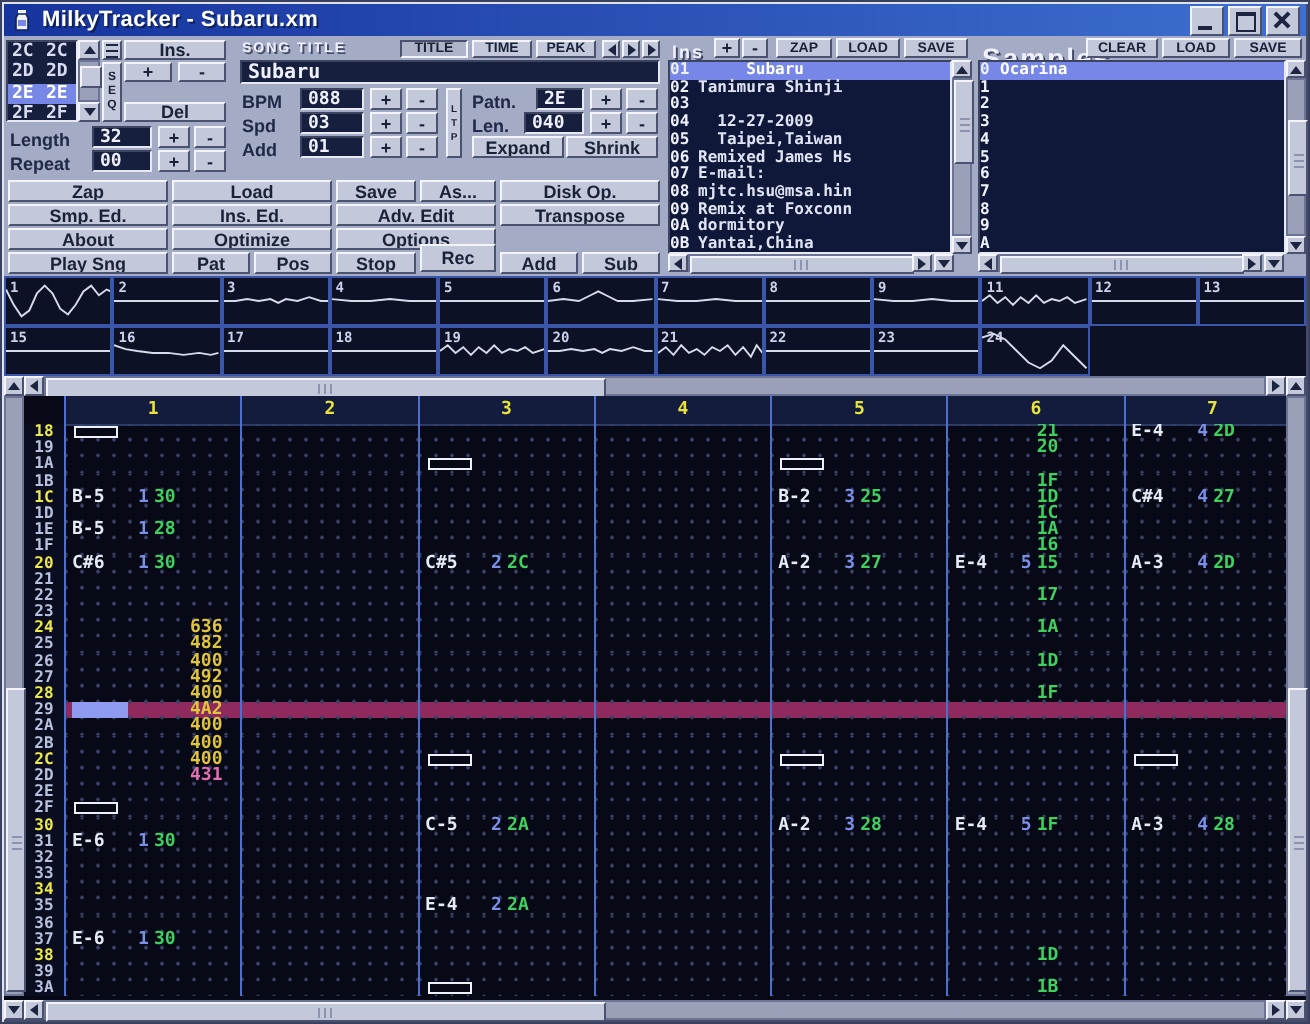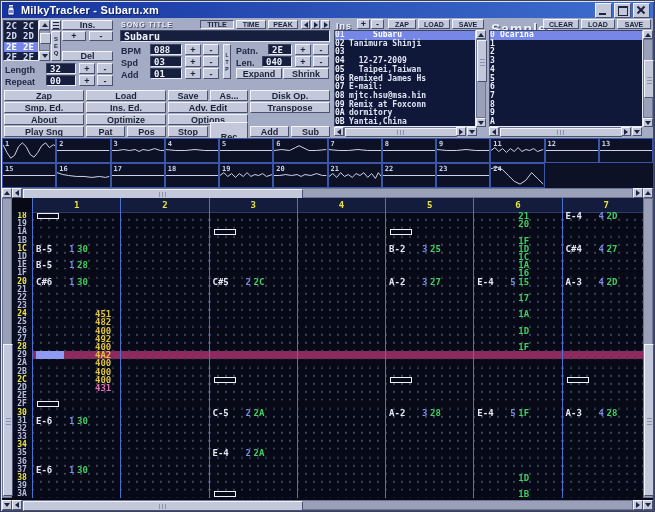--- a/index.html
+++ b/index.html
@@ -214,21 +214,21 @@
   <div class="abs btn" style="left:168px;top:102px;width:80px;height:11px;">Adv. Edit</div>
   <div class="abs btn" style="left:250px;top:102px;width:80px;height:11px;">Transpose</div>
   <div class="abs btn" style="left:4px;top:114px;width:80px;height:11px;">About</div>
   <div class="abs btn" style="left:86px;top:114px;width:80px;height:11px;">Optimize</div>
   <div class="abs btn" style="left:168px;top:114px;width:80px;height:11px;">Options</div>
   <div class="abs btn" style="left:250px;top:114px;width:80px;height:11px;margin-top:36px;">Config</div>
   <div class="abs btn" style="left:4px;top:126px;width:80px;height:11px;">Play Sng</div>
   <div class="abs btn" style="left:86px;top:126px;width:39px;height:11px;">Pat</div>
   <div class="abs btn" style="left:127px;top:126px;width:39px;height:11px;">Pos</div>
   <div class="abs btn" style="left:168px;top:126px;width:40px;height:11px;">Stop</div>
-  <div class="abs btn" style="left:210px;top:122px;width:38px;height:29px;">Rec</div>
+  <div class="abs btn" style="left:210px;top:122px;width:38px;height:14px;">Rec</div>
   <div class="abs btn" style="left:250px;top:126px;width:39px;height:11px;">Add</div>
   <div class="abs btn" style="left:291px;top:126px;width:39px;height:11px;">Sub</div>
 
   <span class="abs minilbl" style="left:336px;top:21px;font-size:9px;">Ins</span>
   <div class="abs btn" style="left:357px;top:19px;width:13px;height:10px;">+</div>
   <div class="abs btn" style="left:371px;top:19px;width:13px;height:10px;">-</div>
   <div class="abs btn tbtn" style="left:388px;top:19px;width:28px;height:10px;">ZAP</div>
   <div class="abs btn tbtn" style="left:418px;top:19px;width:32px;height:10px;">LOAD</div>
   <div class="abs btn tbtn" style="left:452px;top:19px;width:32px;height:10px;">SAVE</div>
   <div class="abs navlist" style="left:334px;top:30px;width:142px;height:97px;">
@@ -1060,21 +1060,21 @@
             <b class="vl"></b>
             <b class="ef"></b>
           </span>
       </div>
         <div class="prow hl">
         <span class="rn">24</span>
         <span class="cell">
             <b class="nt"></b>
             <b class="in"></b>
             <b class="vl"></b>
-            <b class="ef">451</b>
+            <b class="ef">636</b>
           </span>
         <span class="cell">
             <b class="nt"></b>
             <b class="in"></b>
             <b class="vl"></b>
             <b class="ef"></b>
           </span>
         <span class="cell">
             <b class="nt"></b>
             <b class="in"></b>

